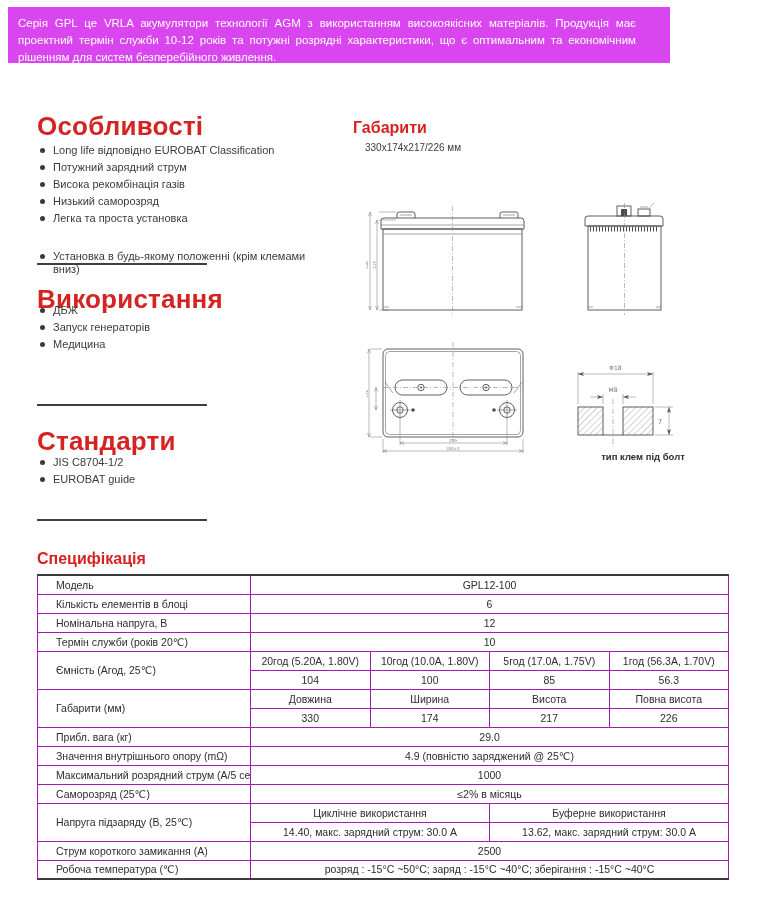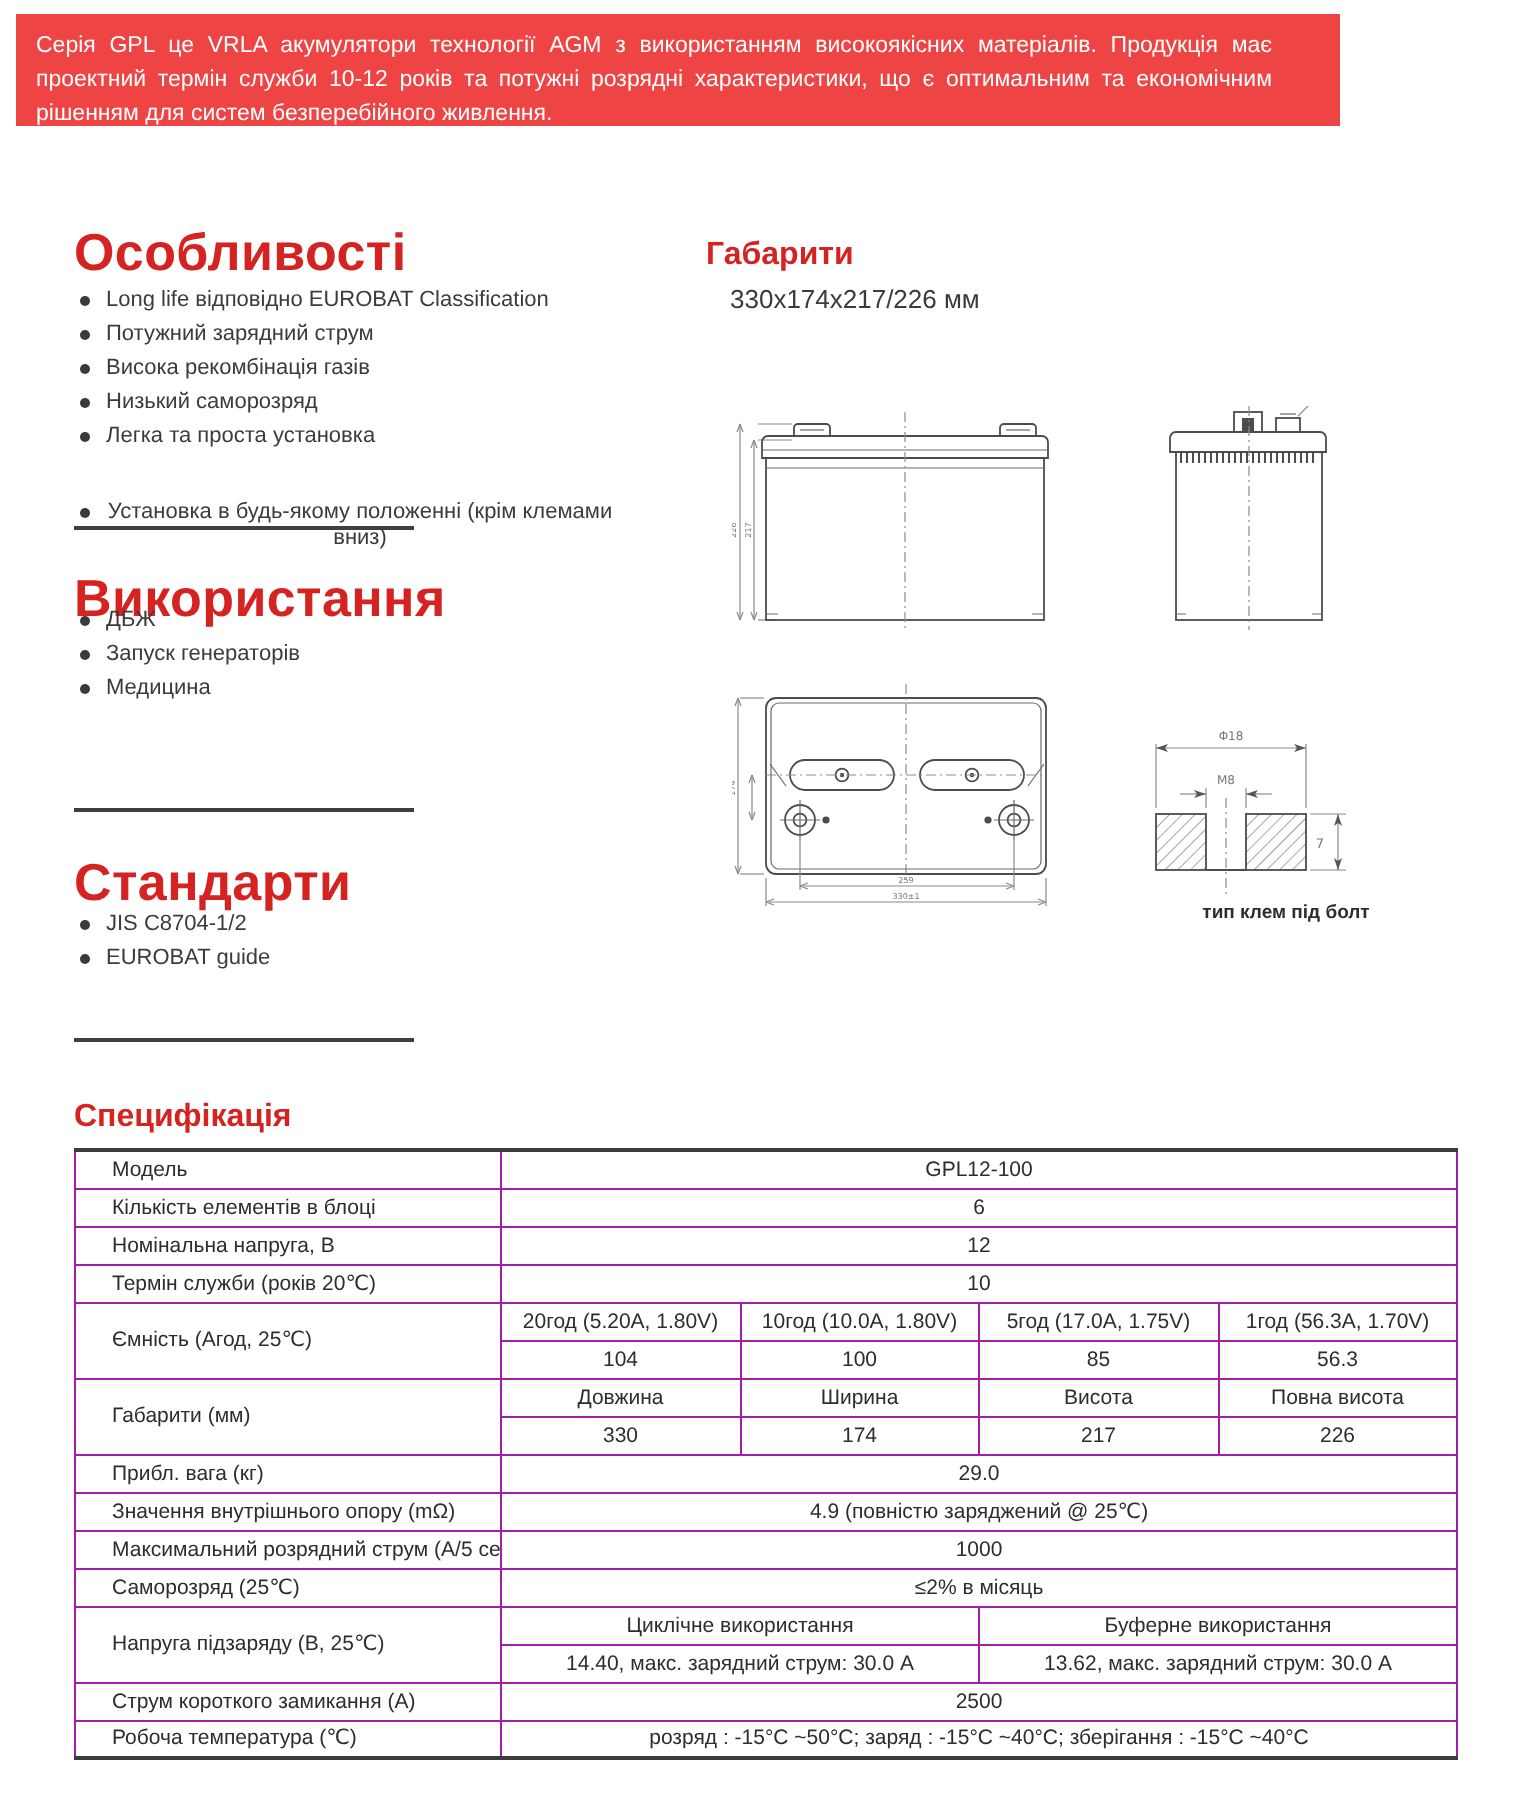--- a/index.html
+++ b/index.html
@@ -7,41 +7,41 @@
   body {
     width:765px; height:907px; position:relative;
     font-family:"Liberation Sans","DejaVu Sans",sans-serif;
     color:#333333;
   }
   .abs { position:absolute; }
 
   
   .banner {
     left:8px; top:7px; width:662px; height:56px;
-    background:#ef4444; color:#ffffff;
+    background:#d946ef; color:#ffffff;
     padding:8px 34px 8px 10px;
     font-size:11.5px; line-height:17px; text-align:justify;
   }
 
   
   .h-red { color:#d42321; font-weight:bold; font-size:26px; letter-spacing:0.2px; }
   .h-red-sm { color:#d42321; font-weight:bold; font-size:16px; }
 
   
-  .blist { width:300px;text-align:center; }
+  .blist { width:300px; }
   .blist .row { display:flex; align-items:flex-start; margin-bottom:3.5px; }
   .bullet {
     width:5px; height:5px; border-radius:50%; background:#3a3a3a;
     margin:4px 8px 0 3px; flex:0 0 5px;
   }
   .blist .txt { font-size:11px; line-height:13.5px; color:#3b3b3b; }
 
   .divider { height:2px; background:#3f3f3f; width:170px; }
 
-  .dim-text { font-size:13px; color:#3b3b3b; }
+  .dim-text { font-size:10px; color:#3b3b3b; }
 
   
   table.spec {
     border-collapse:collapse; table-layout:fixed; width:691px;
     border-top:2px solid #3c3c3c; border-bottom:2px solid #3c3c3c;
     border-left:1px solid #5a5a5a; border-right:1px solid #5a5a5a;
   }
   table.spec td {
     border:1px solid #a21caf;
     height:19px; font-size:10.5px; color:#2d2d2d;

